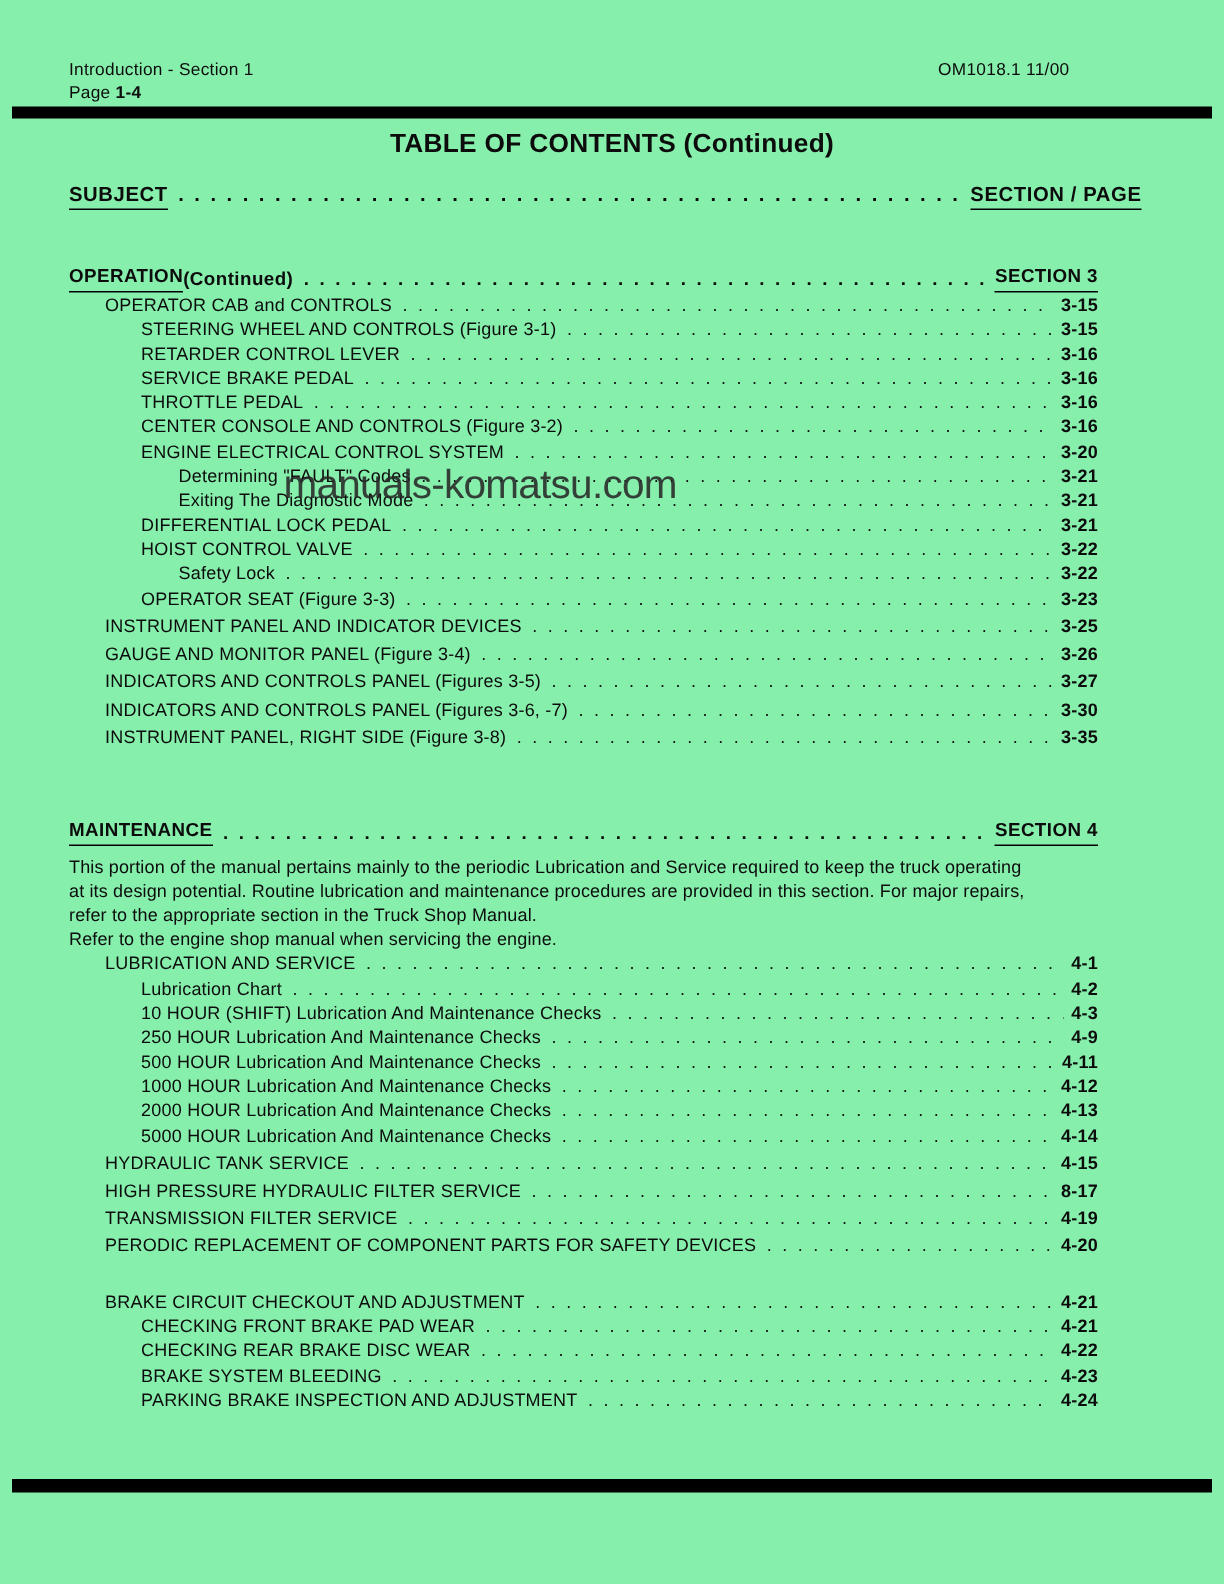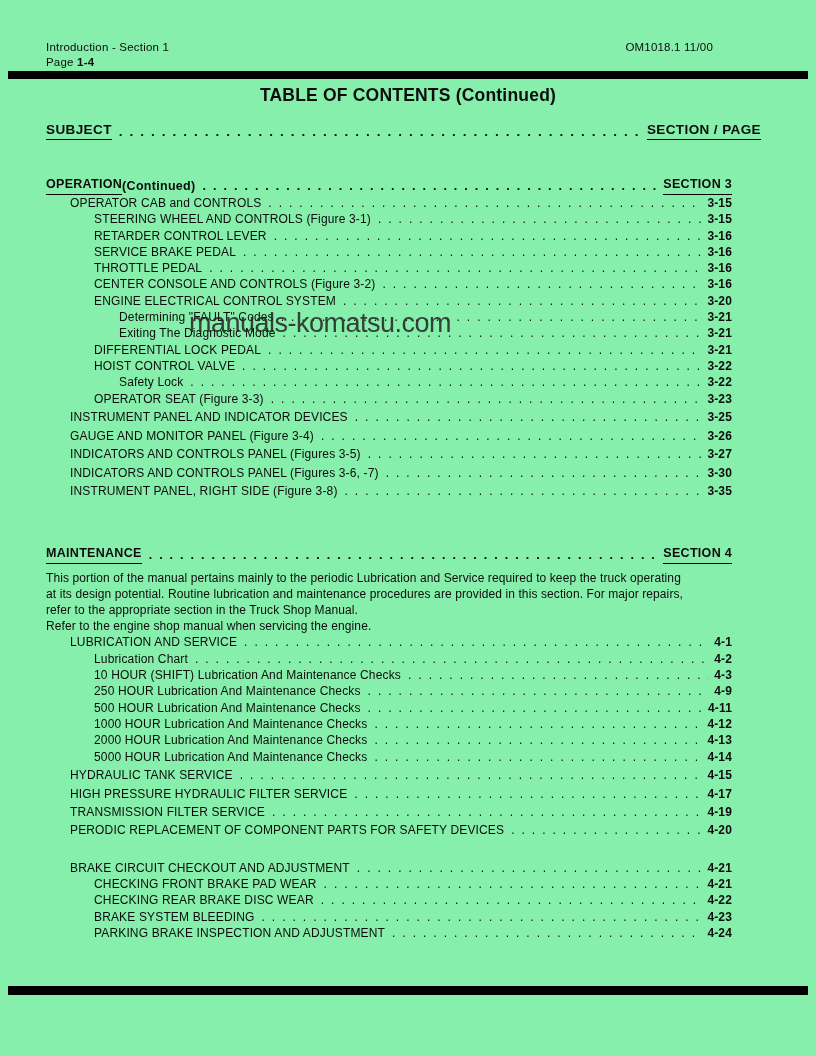--- a/index.html
+++ b/index.html
@@ -23,21 +23,21 @@
   .rule-top{margin:2px 0 0 8px;width:800px;height:8px;background:#000;}
   .rule-bottom{position:absolute;left:8px;top:986px;width:800px;height:9px;background:#000;}
   
   .doc-title{
     margin-top:8px;text-align:center;
     font-size:17.5px;font-weight:bold;line-height:17px;letter-spacing:.2px;
   }
   
   .subject-row{
     margin:17px 55px 4px 46px;
-    display:flex;align-items:flex-end;
+    display:flex;align-items:flex-start;
     font-size:13.5px;font-weight:bold;line-height:17px;letter-spacing:.4px;
   }
   .u{border-bottom:1.6px solid #000;padding-bottom:1px;}
   
   .toc{margin-left:46px;width:686px;}
   .sec-op{margin-top:38px;}
   .sec-maint{margin-top:48px;}
   .sec-head-row{
     display:flex;align-items:flex-end;
     height:17px;line-height:17px;
@@ -253,21 +253,21 @@
             <span class="pgnum">4-14</span>
           </div>
           <div class="toc-row i1 sp">
             <span class="lbl">HYDRAULIC TANK SERVICE</span>
             <span class="dots">........................................................................................................................</span>
             <span class="pgnum">4-15</span>
           </div>
           <div class="toc-row i1 sp">
             <span class="lbl">HIGH PRESSURE HYDRAULIC FILTER SERVICE</span>
             <span class="dots">........................................................................................................................</span>
-            <span class="pgnum">4-17</span>
+            <span class="pgnum">8-17</span>
           </div>
           <div class="toc-row i1 sp">
             <span class="lbl">TRANSMISSION FILTER SERVICE</span>
             <span class="dots">........................................................................................................................</span>
             <span class="pgnum">4-19</span>
           </div>
           <div class="toc-row i1 sp">
             <span class="lbl">PERODIC REPLACEMENT OF COMPONENT PARTS FOR SAFETY DEVICES</span>
             <span class="dots">........................................................................................................................</span>
             <span class="pgnum">4-20</span>

